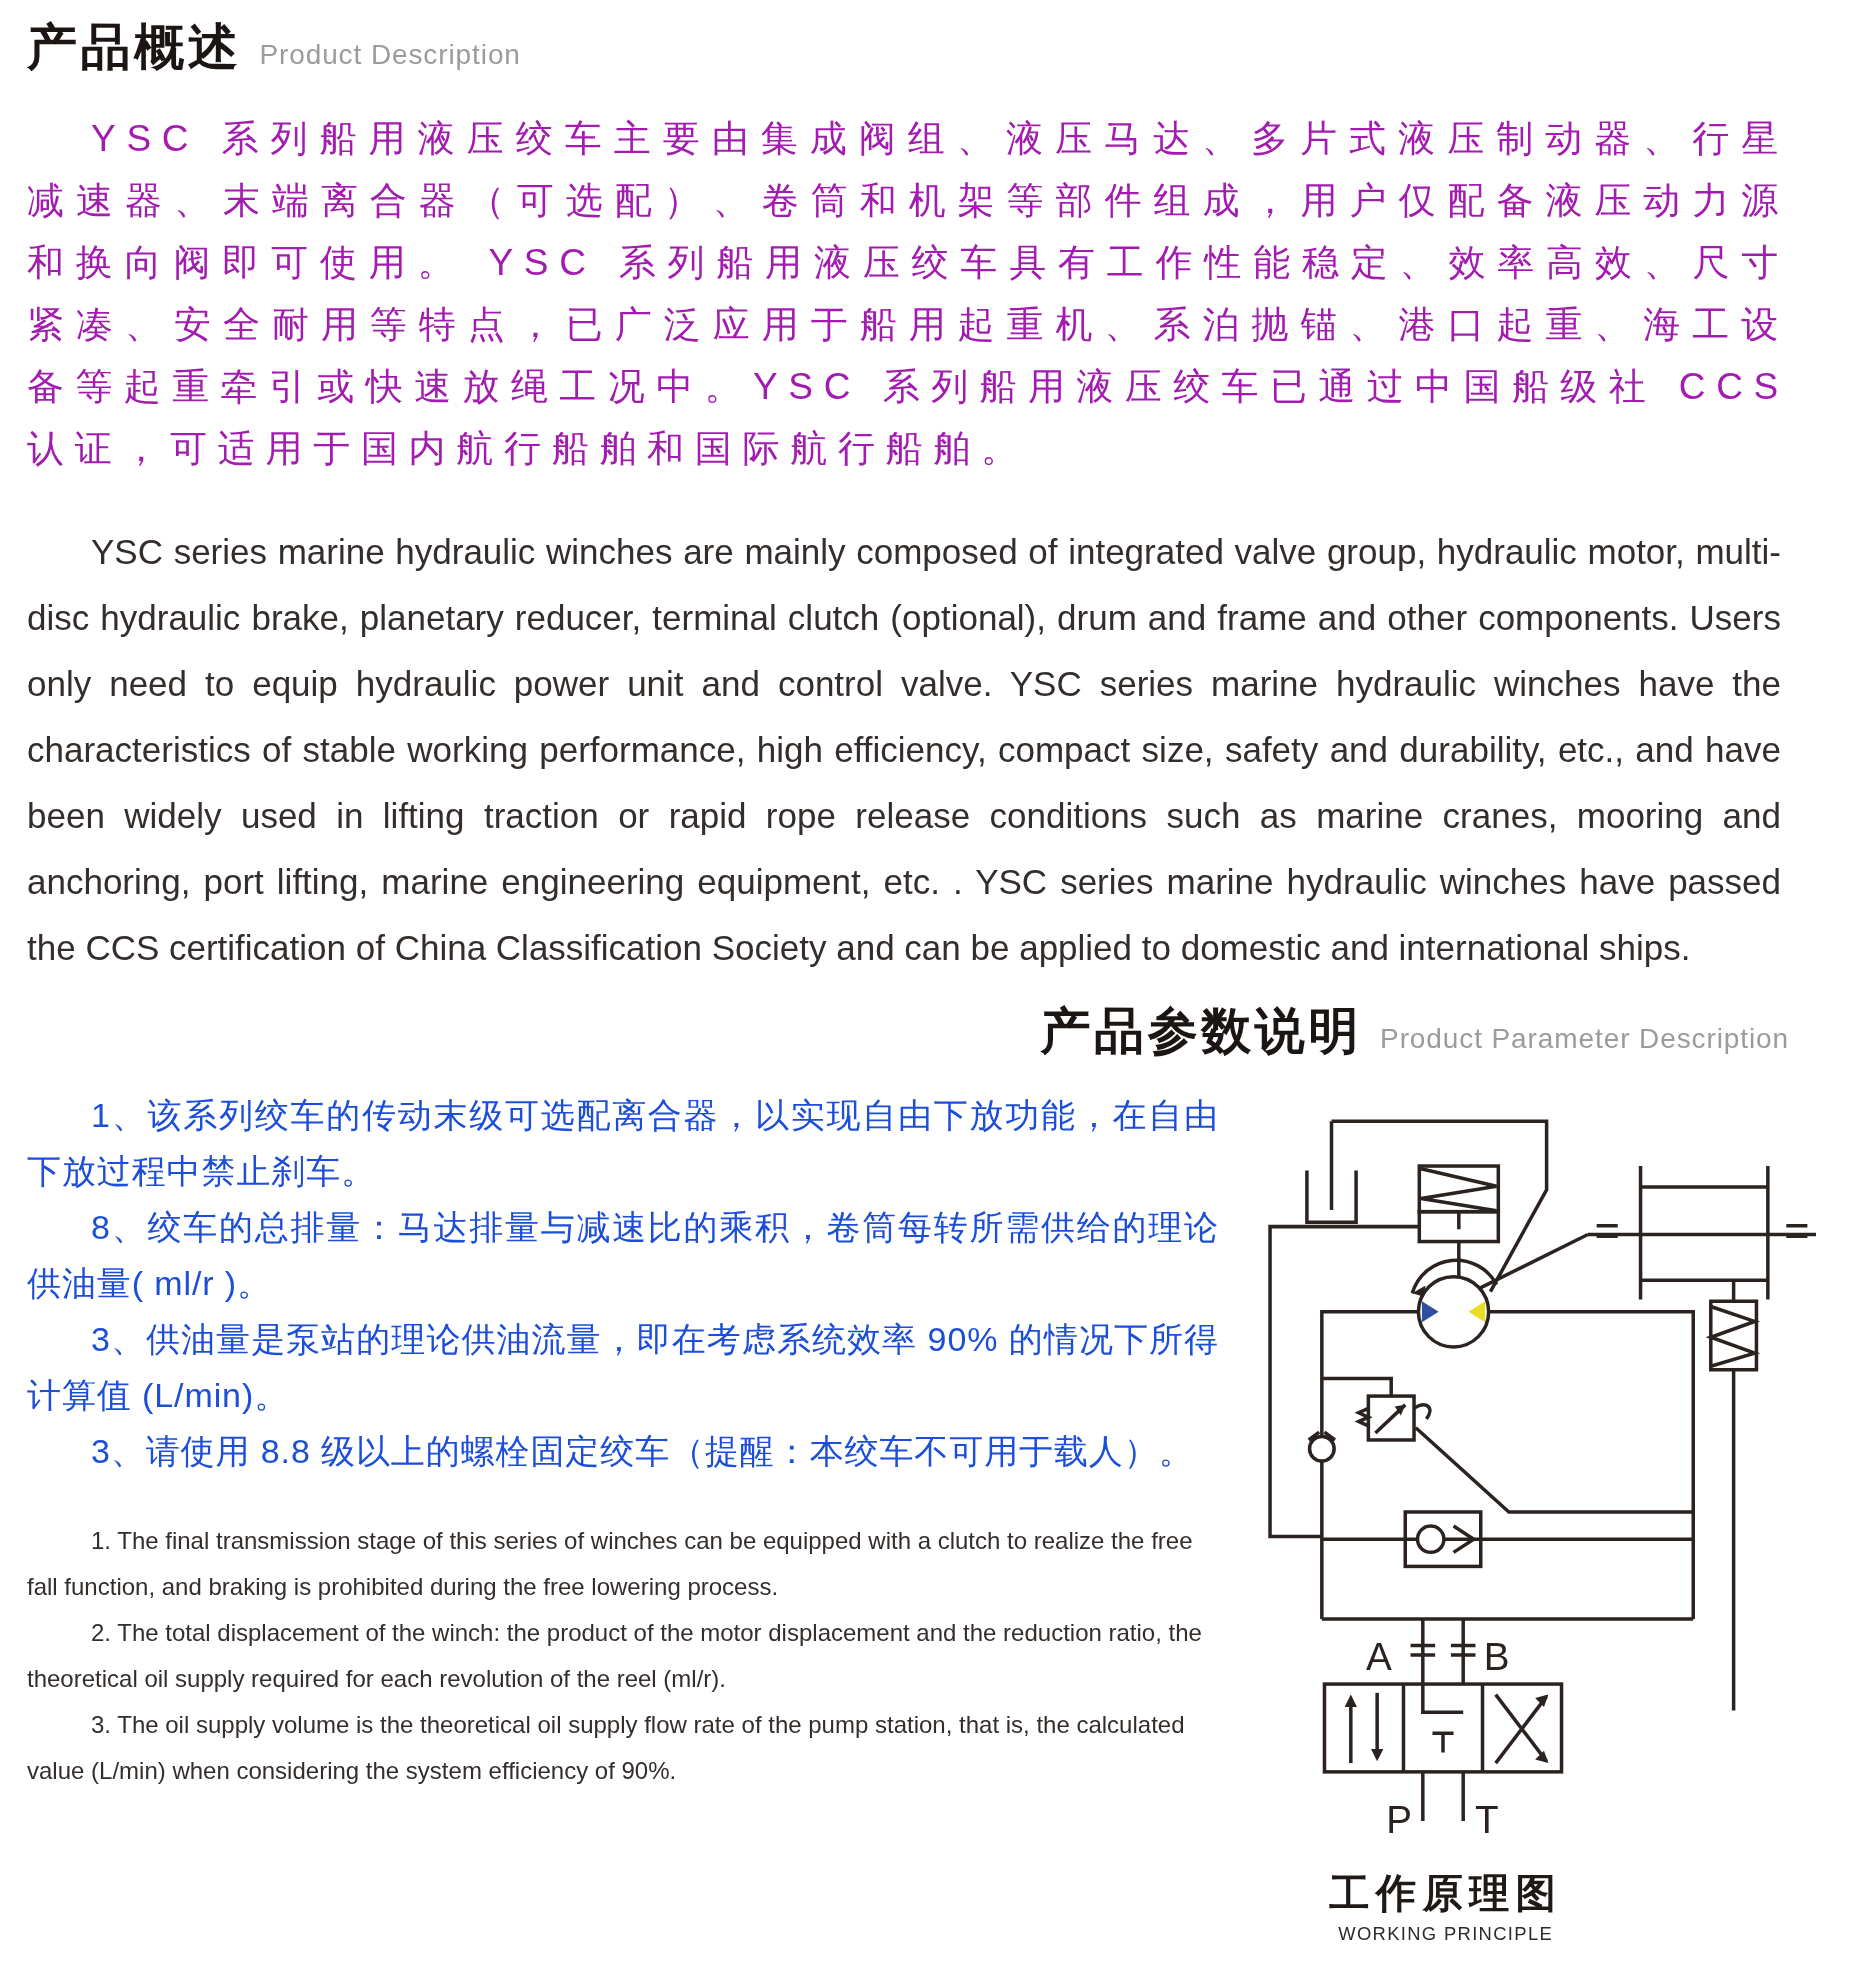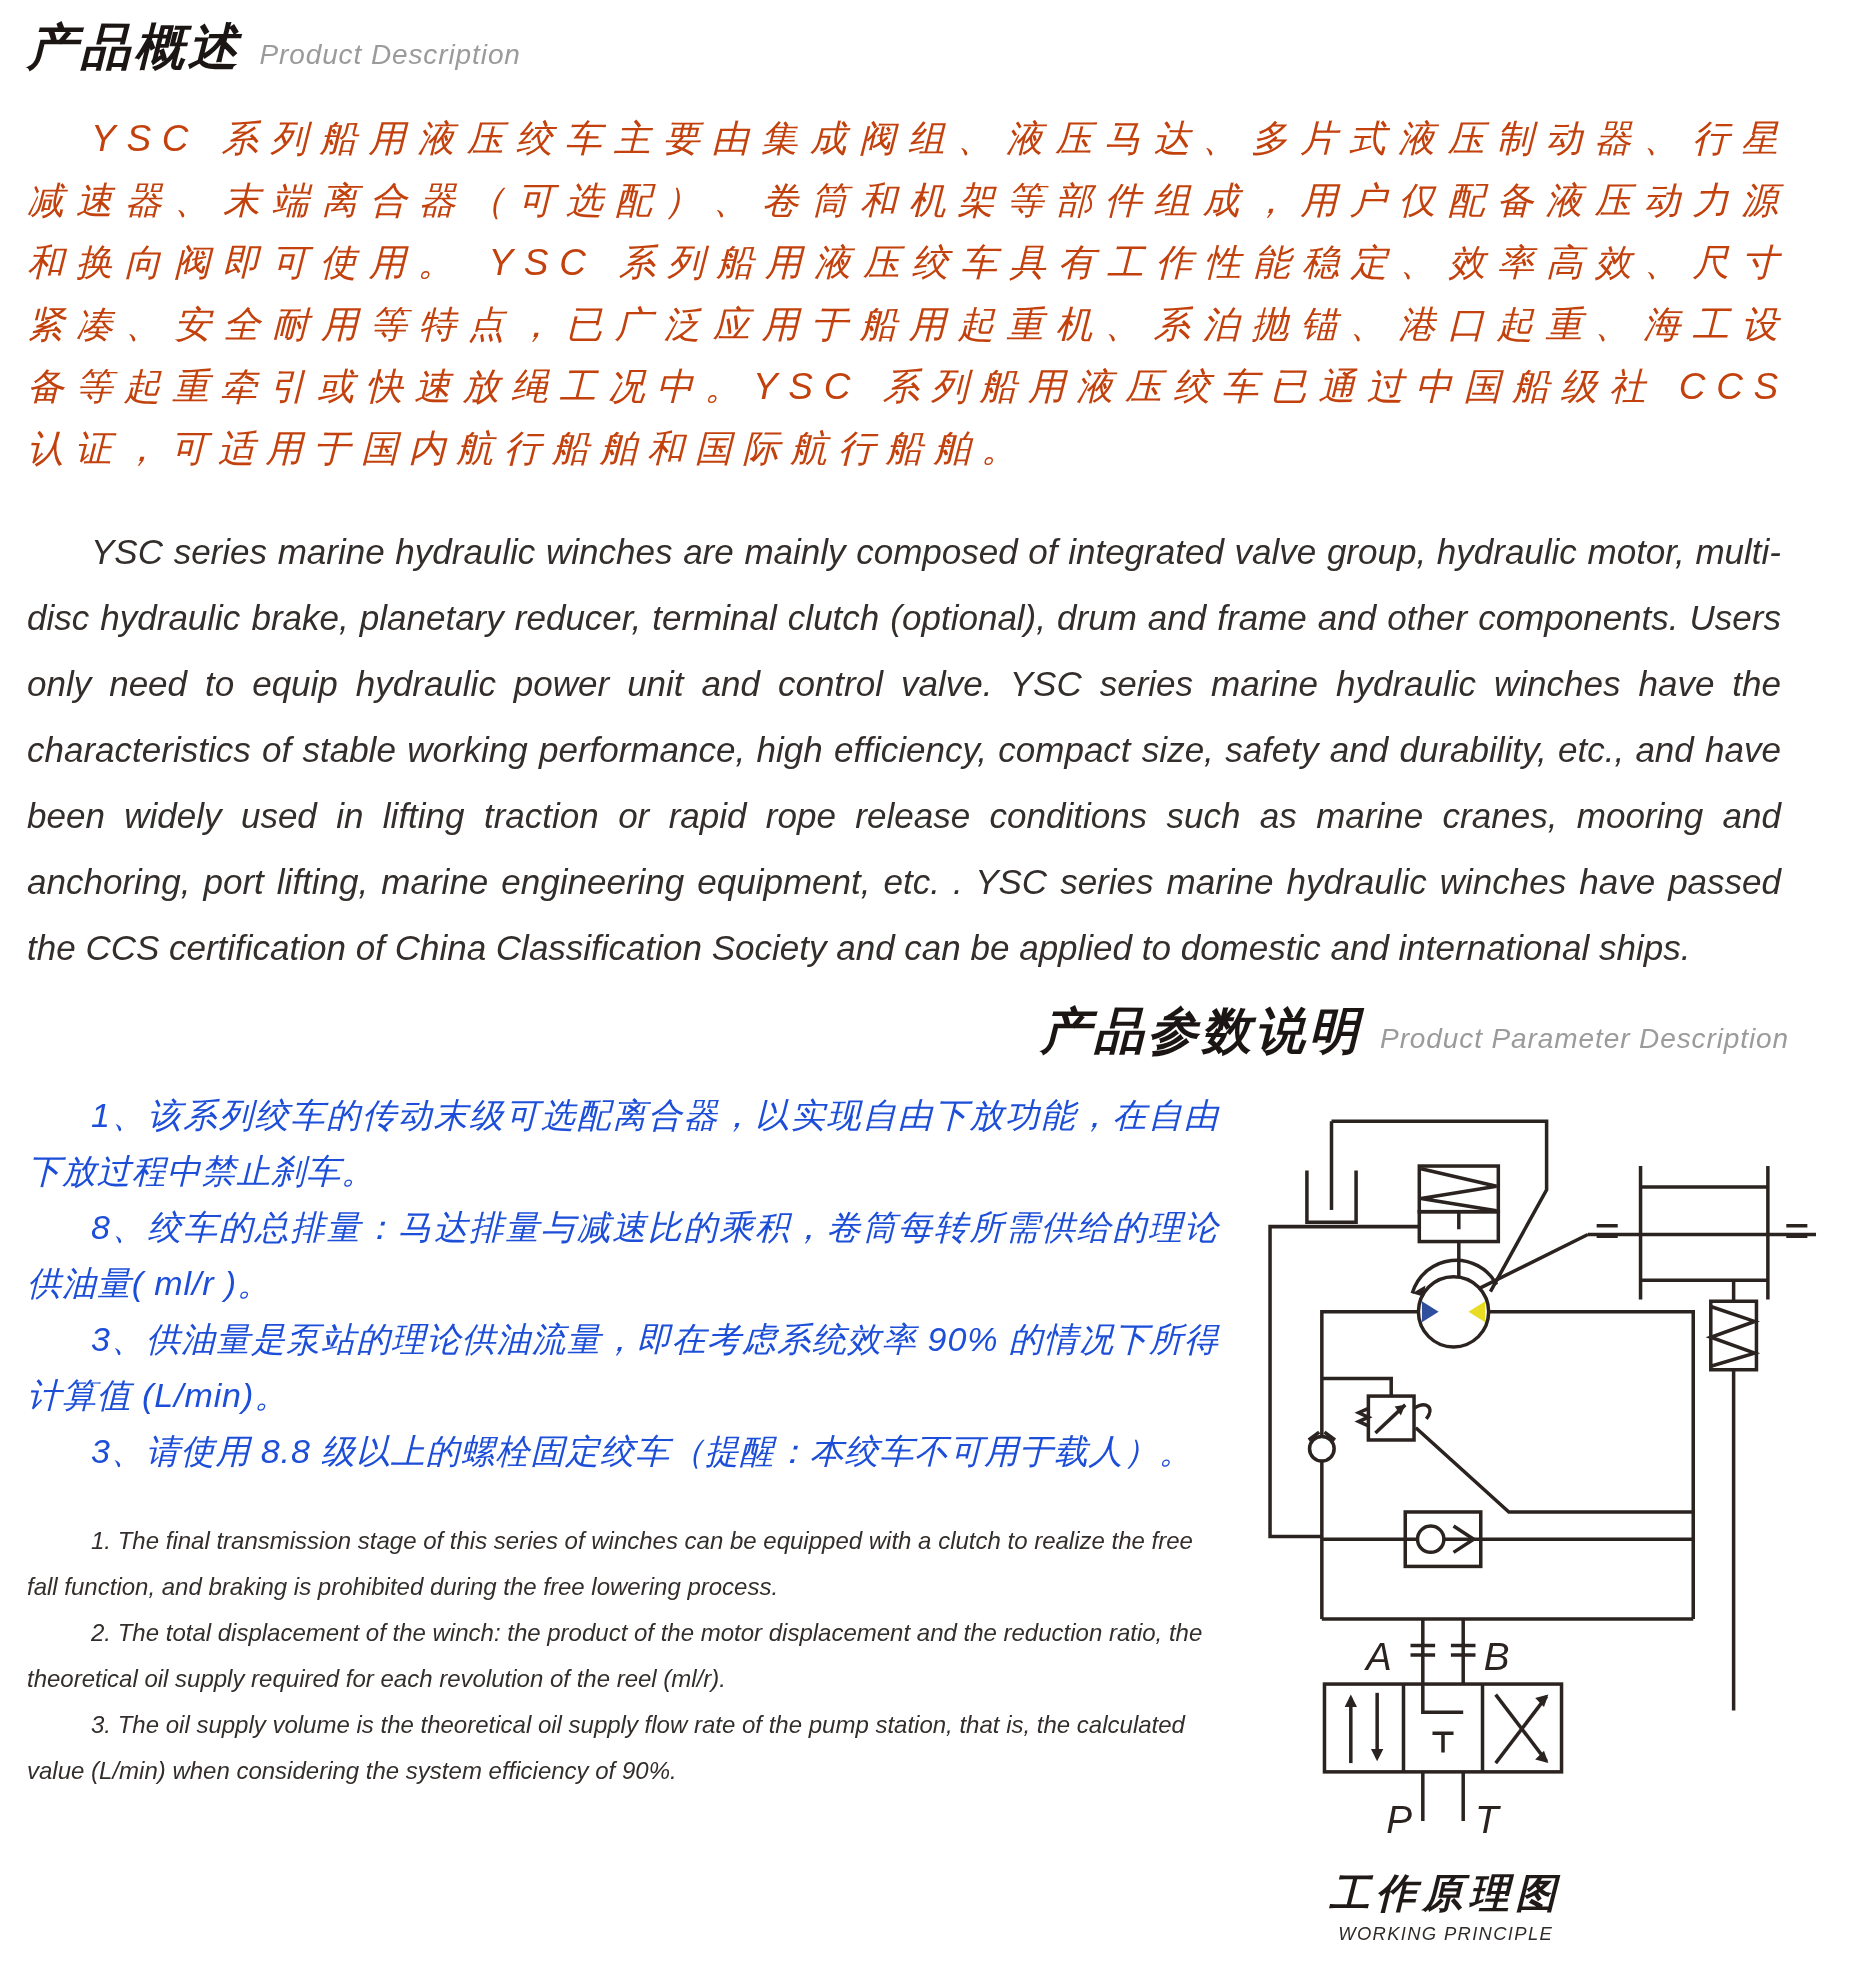--- a/index.html
+++ b/index.html
@@ -6,33 +6,32 @@
   .page{
     position:relative;
     width:1816px;
     height:1983px;
     background:#ffffff;
     color:#2e2a27;
     font-family:"Liberation Sans","DejaVu Sans",sans-serif;
     overflow:hidden;
     box-sizing:border-box;
     padding:14.3px 27px 0 27px;
-    font-style:italic;
   }
   .sec-heading{display:flex;align-items:baseline;gap:18px;margin:0;}
   .sec-heading .zh{
     font-size:50px;font-weight:700;color:#1b1613;letter-spacing:3.6px;
   }
   .sec-heading .en{
     font-size:28px;font-weight:400;color:#9b9b9b;letter-spacing:0.9px;
   }
   .para-zh{
     margin:27px 0 0 0;
     font-size:37px;line-height:62px;letter-spacing:10.7px;
-    text-align:justify;text-indent:64px;color:#c2410c;
+    text-align:justify;text-indent:64px;color:#a21caf;
   }
   .para-en{
     margin:39px 8px 0 0;
     font-size:35px;line-height:66px;
     text-align:justify;text-indent:64px;color:#332e2b;
   }
   .heading2{margin-top:17px;justify-content:flex-end;}
   .params-row{
     display:flex;align-items:flex-start;margin-top:21.4px;
   }

